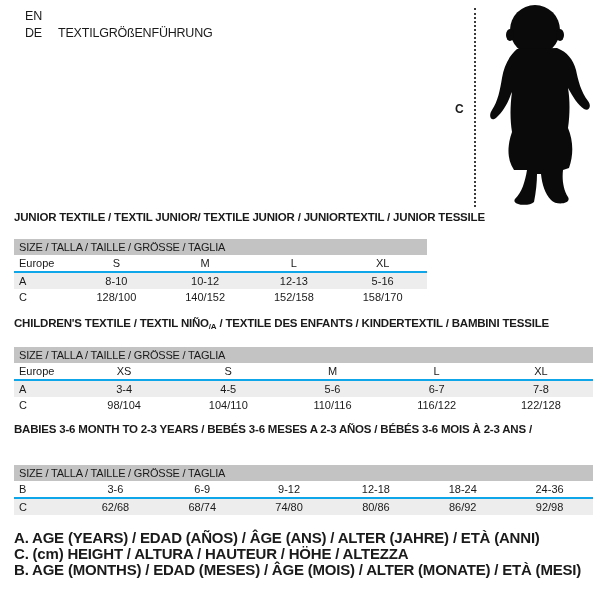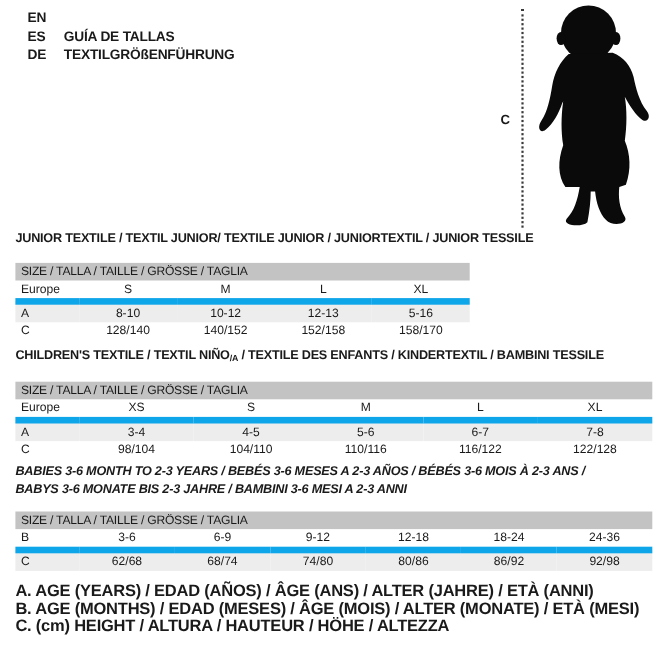--- a/index.html
+++ b/index.html
@@ -3,62 +3,58 @@
 <meta charset="utf-8">
 <style>
   html,body{margin:0;padding:0;background:#fff;}
   .page{
     position:relative;width:600px;height:600px;background:#ffffff;
     color:#1a1a1a;font-family:"Liberation Sans",sans-serif;overflow:hidden;
   }
 
   
   .lang-list{position:absolute;top:8px;left:25px;}
-  .lang-row{display:flex;font-weight:bold;font-size:12.5px;line-height:17px;letter-spacing:-0.2px;}
+  .lang-row{display:flex;font-weight:normal;font-size:12.5px;line-height:17px;letter-spacing:-0.2px;}
   .lang-code{width:33px;}
 
   
   .dotted-line{position:absolute;left:474px;top:8px;height:199px;width:0;border-left:2px dotted #3a3a3a;}
   .measure-label{position:absolute;left:455px;top:102px;font-weight:bold;font-size:12px;}
   .silhouette{position:absolute;left:479px;top:4px;width:116px;height:205px;}
 
   
   .section-title{position:absolute;left:14px;font-weight:bold;font-size:11.5px;letter-spacing:-0.2px;white-space:nowrap;}
   .title-junior{top:211px;}
   .title-children{top:317px;text-align:right;}
-  .title-babies{top:422px;line-height:15.5px;font-style:italic;}
+  .title-babies{top:422px;line-height:15.5px;}
   .sub{font-size:8px;vertical-align:-2px;}
 
   
   table{position:absolute;left:14px;border-collapse:collapse;table-layout:fixed;font-size:11px;color:#1a1a1a;}
   .tbl-junior{top:239px;width:413px;}
   .tbl-children{top:347px;width:579px;}
   .tbl-babies{top:465px;width:579px;}
   th.size-bar{background:#c3c3c3;text-align:left;font-weight:normal;font-size:11px;height:12px;padding:2px 0 2px 5px;letter-spacing:-0.2px;margin-top:40px;}
   td{height:14px;padding:1px 0;text-align:center;white-space:nowrap;}
   td.row-label{text-align:left;padding-left:5px;}
   col.label-col{width:58px;}
-  tr.sep td{border-bottom:6px solid #0ea5e9;margin-left:46px;}
+  tr.sep td{border-bottom:2px solid #0ea5e9;margin-left:46px;}
   tr.shaded{background:#ededed;}
 
   
   .notes{position:absolute;left:14px;top:530px;font-weight:bold;font-size:15px;line-height:16px;letter-spacing:-0.2px;}
 </style>
 </head>
 <body>
 
 <div class="page">
 
   <div class="lang-list">
     <div class="lang-row">
       <span class="lang-code">EN</span>
-    </div>
-    <div class="lang-row">
-      <span class="lang-code">ES</span>
-      <span class="lang-title">GUÍA DE TALLAS</span>
     </div>
     <div class="lang-row">
       <span class="lang-code">DE</span>
       <span class="lang-title">TEXTILGRÖßENFÜHRUNG</span>
     </div>
   </div>
 
   <span class="measure-label">C</span>
   <div class="dotted-line"></div>
   <svg class="silhouette" viewBox="0 0 116 205" aria-hidden="true">
@@ -115,21 +111,21 @@
     </tr>
     <tr class="shaded">
       <td class="row-label">A</td>
       <td>8-10</td>
       <td>10-12</td>
       <td>12-13</td>
       <td>5-16</td>
     </tr>
     <tr>
       <td class="row-label">C</td>
-      <td>128/140</td>
+      <td>128/100</td>
       <td>140/152</td>
       <td>152/158</td>
       <td>158/170</td>
     </tr>
   </tbody>
     </table>
 
   <div class="section-title title-children"><span>CHILDREN'S TEXTILE / TEXTIL NIÑO</span><span class="sub">/A</span><span> / TEXTILE DES ENFANTS / KINDERTEXTIL / BAMBINI TESSILE</span></div>
   <table class="tbl-children">
     <colgroup>
@@ -166,21 +162,20 @@
       <td>104/110</td>
       <td>110/116</td>
       <td>116/122</td>
       <td>122/128</td>
     </tr>
   </tbody>
     </table>
 
   <div class="section-title title-babies">
     <div>BABIES 3-6 MONTH TO 2-3 YEARS / BEBÉS 3-6 MESES A 2-3 AÑOS / BÉBÉS 3-6 MOIS À 2-3 ANS /</div>
-    <div>BABYS 3-6 MONATE BIS 2-3 JAHRE / BAMBINI 3-6 MESI A 2-3 ANNI</div>
   </div>
   <table class="tbl-babies">
     <colgroup>
         <col class="label-col">
         <col>
         <col>
         <col>
         <col>
         <col>
         <col>
@@ -205,17 +200,17 @@
       <td>74/80</td>
       <td>80/86</td>
       <td>86/92</td>
       <td>92/98</td>
     </tr>
   </tbody>
     </table>
 
   <div class="notes">
     <div>A. AGE (YEARS) / EDAD (AÑOS) / ÂGE (ANS) / ALTER (JAHRE) / ETÀ (ANNI)</div>
+    <div>C. (cm) HEIGHT / ALTURA / HAUTEUR / HÖHE / ALTEZZA</div>
     <div>B. AGE (MONTHS) / EDAD (MESES) / ÂGE (MOIS) / ALTER (MONATE) / ETÀ (MESI)</div>
-    <div>C. (cm) HEIGHT / ALTURA / HAUTEUR / HÖHE / ALTEZZA</div>
   </div>
 
 </div>
 
 </body></html>

